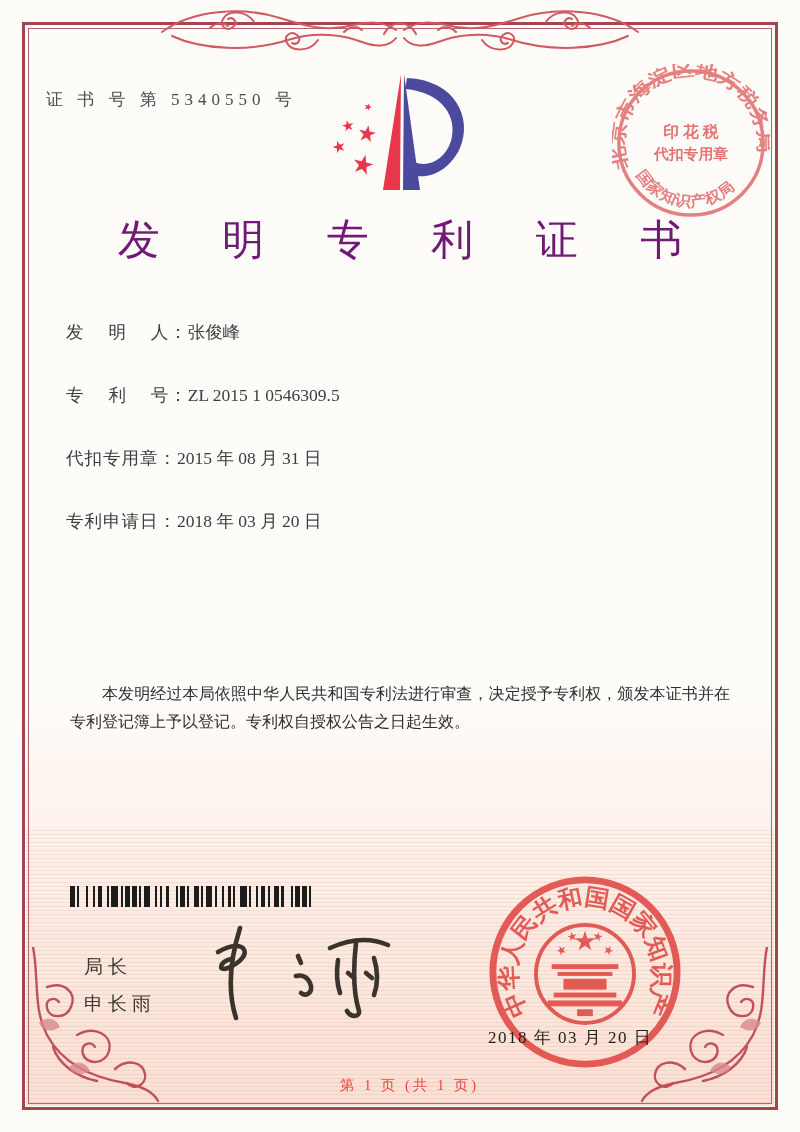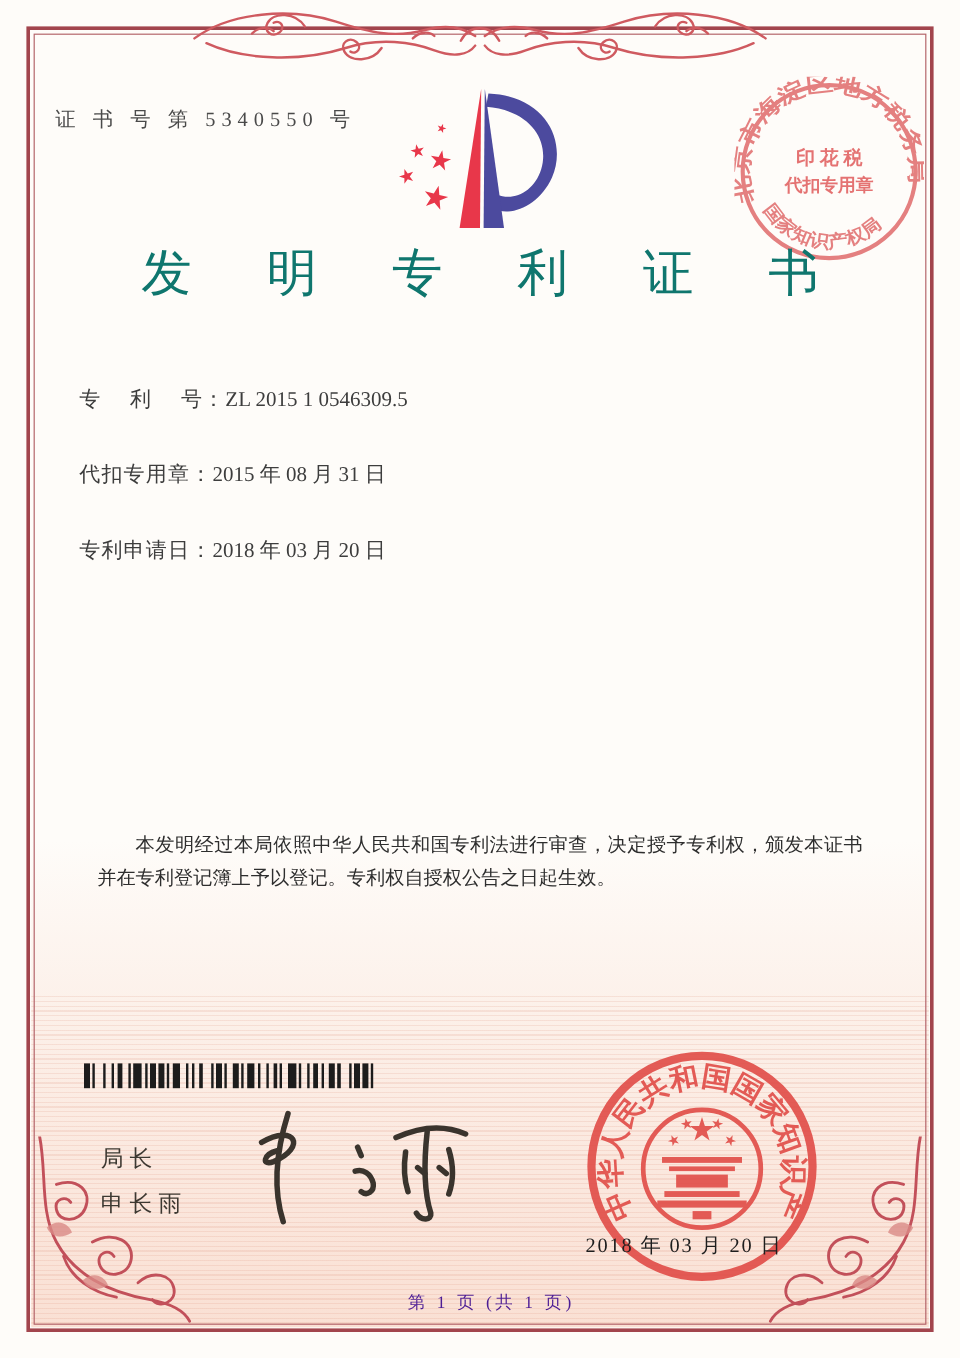--- a/index.html
+++ b/index.html
@@ -13,32 +13,32 @@
   
   .frame-outer{position:absolute;inset:22px;border:3px solid #a2454d;pointer-events:none;}
   .frame-inner{position:absolute;inset:28px;border:1px solid #b4666c;pointer-events:none;}
   
   .band-tint{position:absolute;left:26px;right:26px;top:700px;bottom:26px;pointer-events:none;
     background:linear-gradient(to bottom, rgba(251,231,221,0) 0%, rgba(250,226,214,0.45) 35%, rgba(249,219,205,0.85) 100%);}
   .band-lines{position:absolute;left:26px;right:26px;top:830px;bottom:26px;pointer-events:none;opacity:.5;
     background:repeating-linear-gradient(to bottom, rgba(219,140,118,0.35) 0 1px, rgba(255,255,255,0) 1px 4px);}
   
   .cert-no{left:46px;top:88px;font-size:17px;letter-spacing:5px;color:#4a4a4a;}
-  .title{left:0;right:0;top:200px;text-align:center;font-size:42px;letter-spacing:26px;text-indent:26px;
-    color:#0f766e;font-weight:500;}
+  .title{left:0;right:0;top:212px;text-align:center;font-size:42px;letter-spacing:26px;text-indent:26px;
+    color:#701a75;font-weight:500;}
   .fields{left:66px;top:320px;width:660px;}
   .field-row{font-size:17.5px;color:#3d3d3d;height:63px;white-space:nowrap;}
   .field-row .lbl{letter-spacing:1px;}
   .body-text{left:66px;top:676px;width:668px;font-size:16px;line-height:27.5px;color:#2e2e2e;text-align:justify;}
-  .body-text p{margin:15px;text-indent:2em;}
+  .body-text p{margin:4px;text-indent:2em;}
   .barcode{left:70px;top:886px;width:322px;height:21px;display:flex;align-items:stretch;overflow:hidden;}
   .signoff{left:84px;top:948px;font-family:"Liberation Sans","DejaVu Sans",sans-serif;color:#3d3831;
     font-size:19px;letter-spacing:5px;line-height:37px;}
   .seal-date{left:488px;top:1026px;font-size:17px;letter-spacing:1.5px;color:#1e1e1e;z-index:6;}
-  .footer{left:0;right:0;top:1076px;text-align:center;font-size:14.5px;letter-spacing:3px;color:#4c1d95;padding-left:19px;}
+  .footer{left:0;right:0;top:1076px;text-align:center;font-size:14.5px;letter-spacing:3px;color:#ef4444;padding-left:19px;}
   .logo{left:327px;top:70px;width:146px;height:126px;}
   .tax-stamp{left:612px;top:64px;width:158px;height:158px;opacity:.85;}
   .big-seal{left:487px;top:874px;width:196px;height:196px;opacity:.88;z-index:5;}
   .signature{left:200px;top:918px;width:205px;height:110px;z-index:4;}
   .ornament-top{left:158px;top:2px;width:484px;height:58px;}
   .corner-bl{left:25px;bottom:25px;width:135px;height:160px;}
   .corner-br{right:25px;bottom:25px;width:135px;height:160px;transform:scaleX(-1);}
 </style>
 </head>
 <body>
@@ -123,20 +123,23 @@
   <text font-size="15" fill="#e06b6b" font-weight="bold" font-family="Liberation Serif, serif">
     <textPath href="#stampBottom" textLength="116" lengthAdjust="spacingAndGlyphs">国家知识产权局</textPath>
   </text>
   <text x="80" y="74" text-anchor="middle" font-size="16" fill="#e05b5b" font-weight="bold">印 花 税</text>
   <text x="80" y="96" text-anchor="middle" font-size="15" fill="#e05b5b" font-weight="bold">代扣专用章</text>
 </svg>
 
 <div class="abs title">发 明 专 利 证 书</div>
 
 <div class="abs fields">
+  <div class="field-row">
+    <span class="lbl">发　 明　 人：</span><span>张俊峰</span>
+  </div>
   <div class="field-row">
     <span class="lbl">专　 利　 号：</span><span>ZL 2015 1 0546309.5</span>
   </div>
   <div class="field-row">
     <span class="lbl">代扣专用章：</span><span>2015 年 08 月 31 日</span>
   </div>
   <div class="field-row">
     <span class="lbl">专利申请日：</span><span>2018 年 03 月 20 日</span>
   </div>
 </div>

